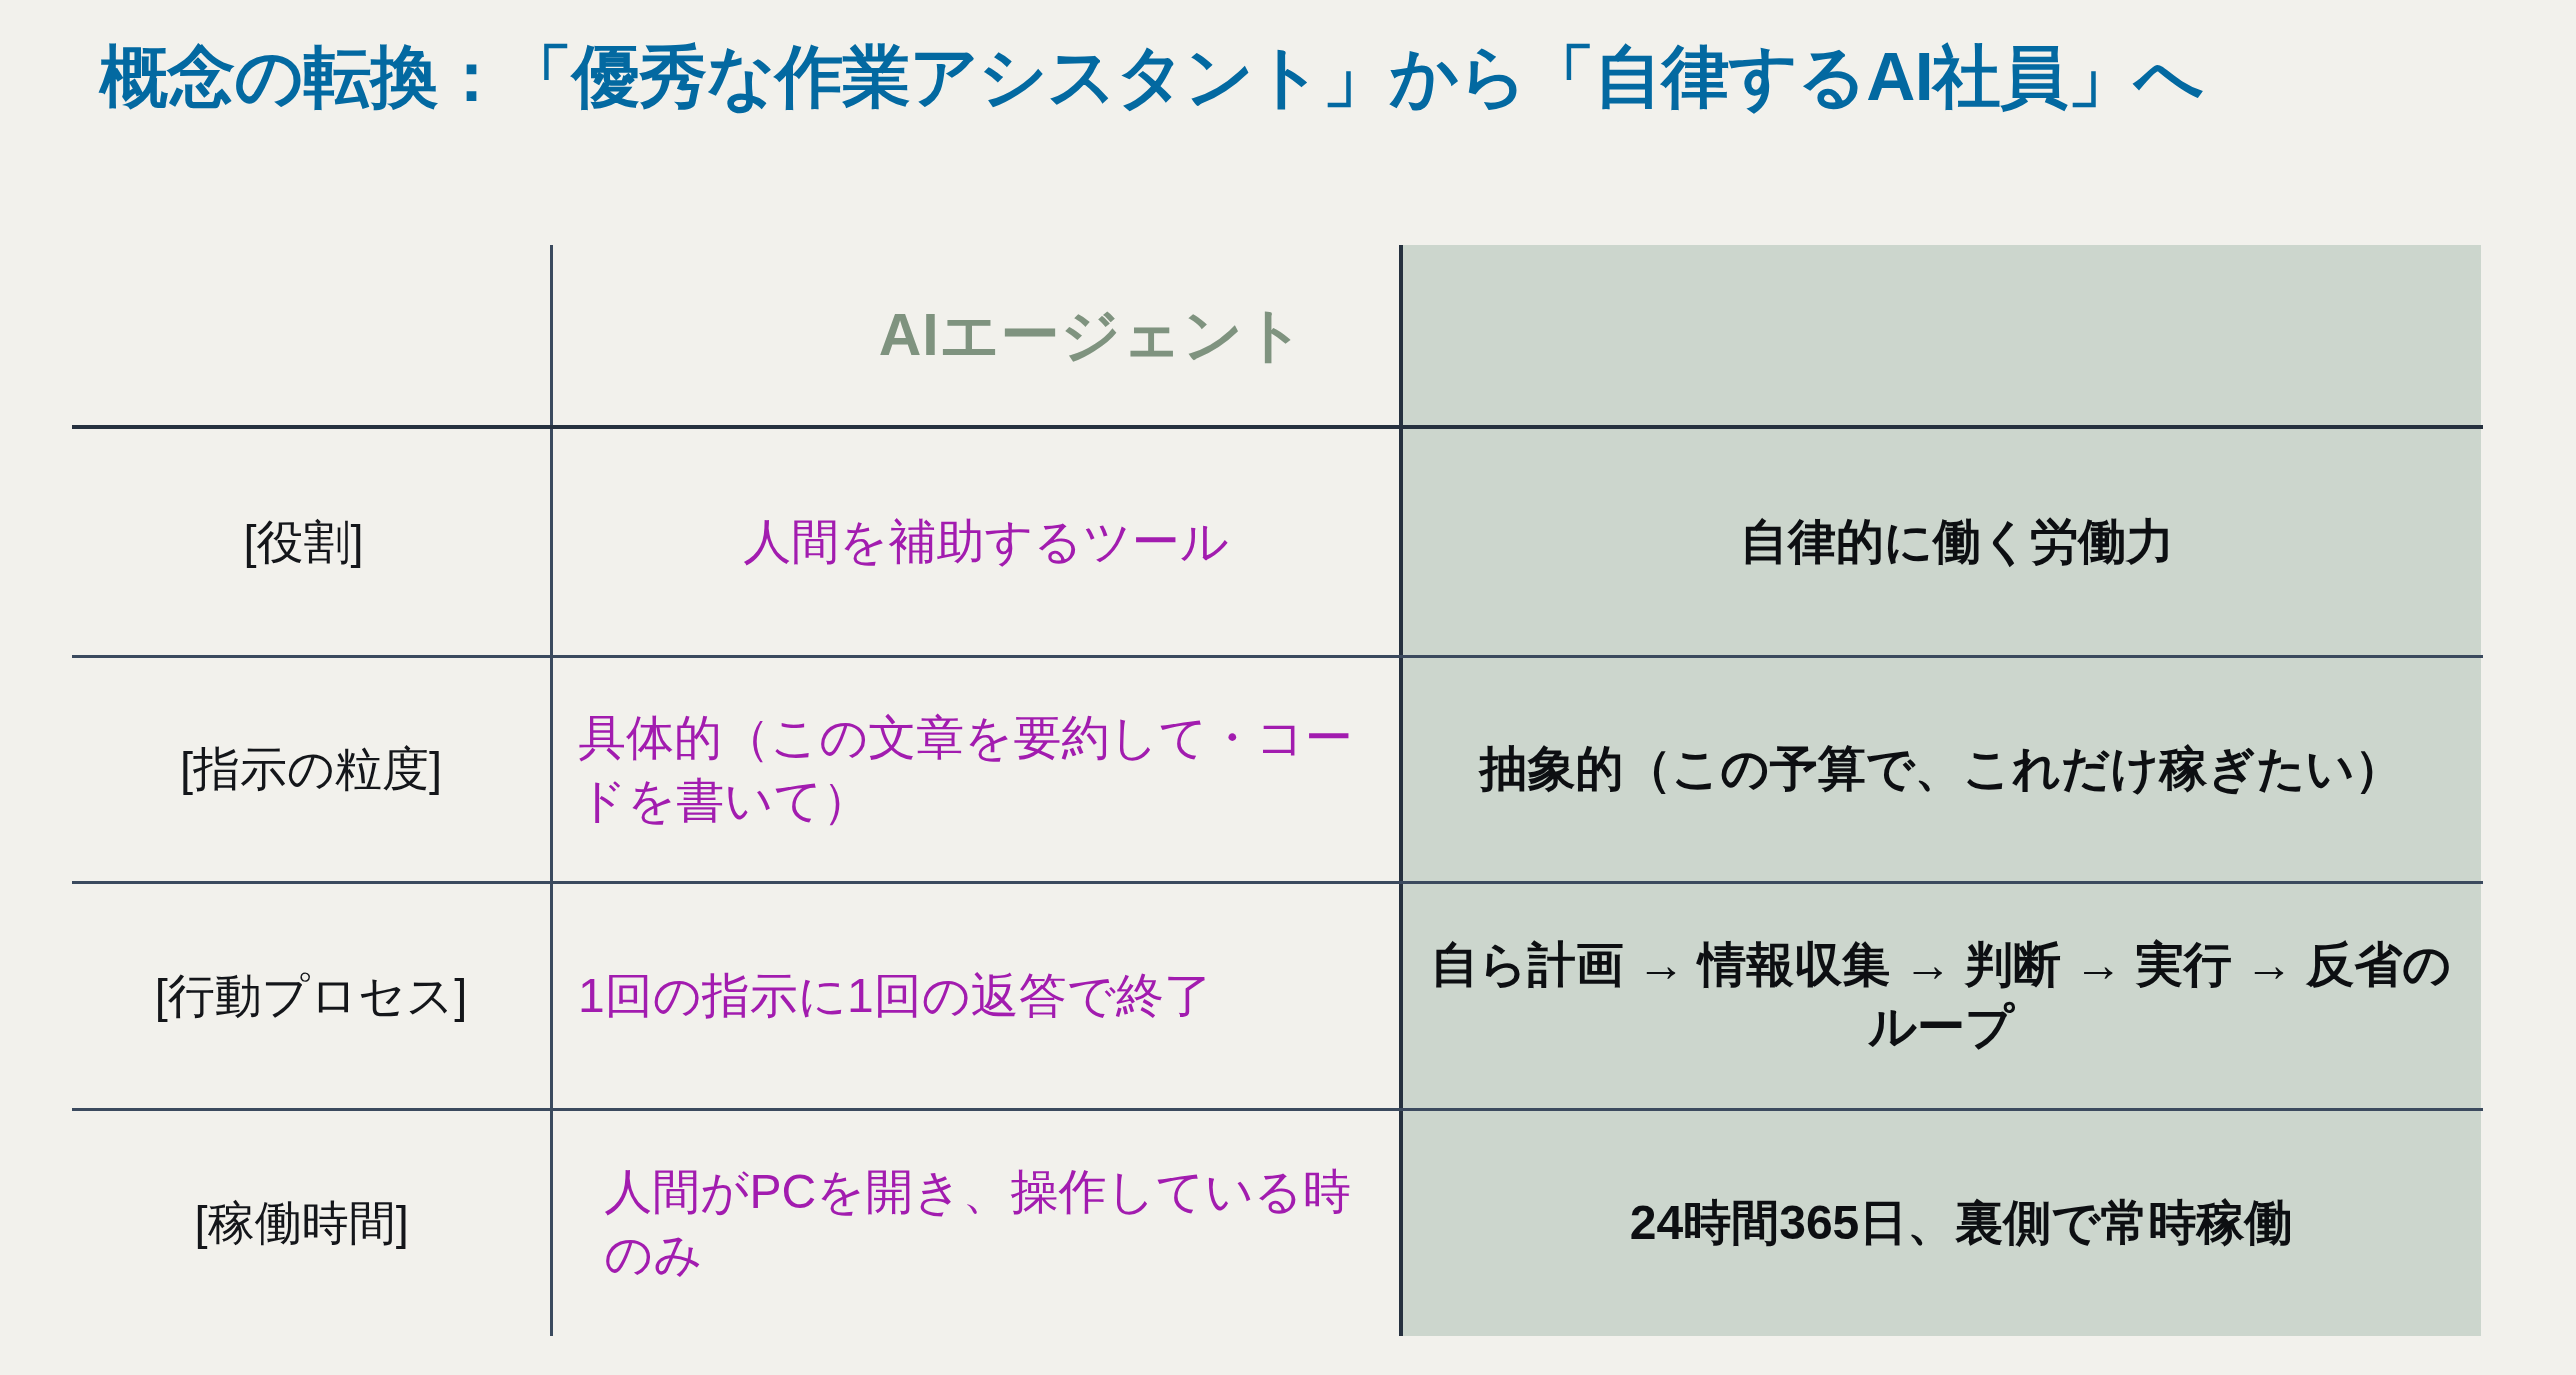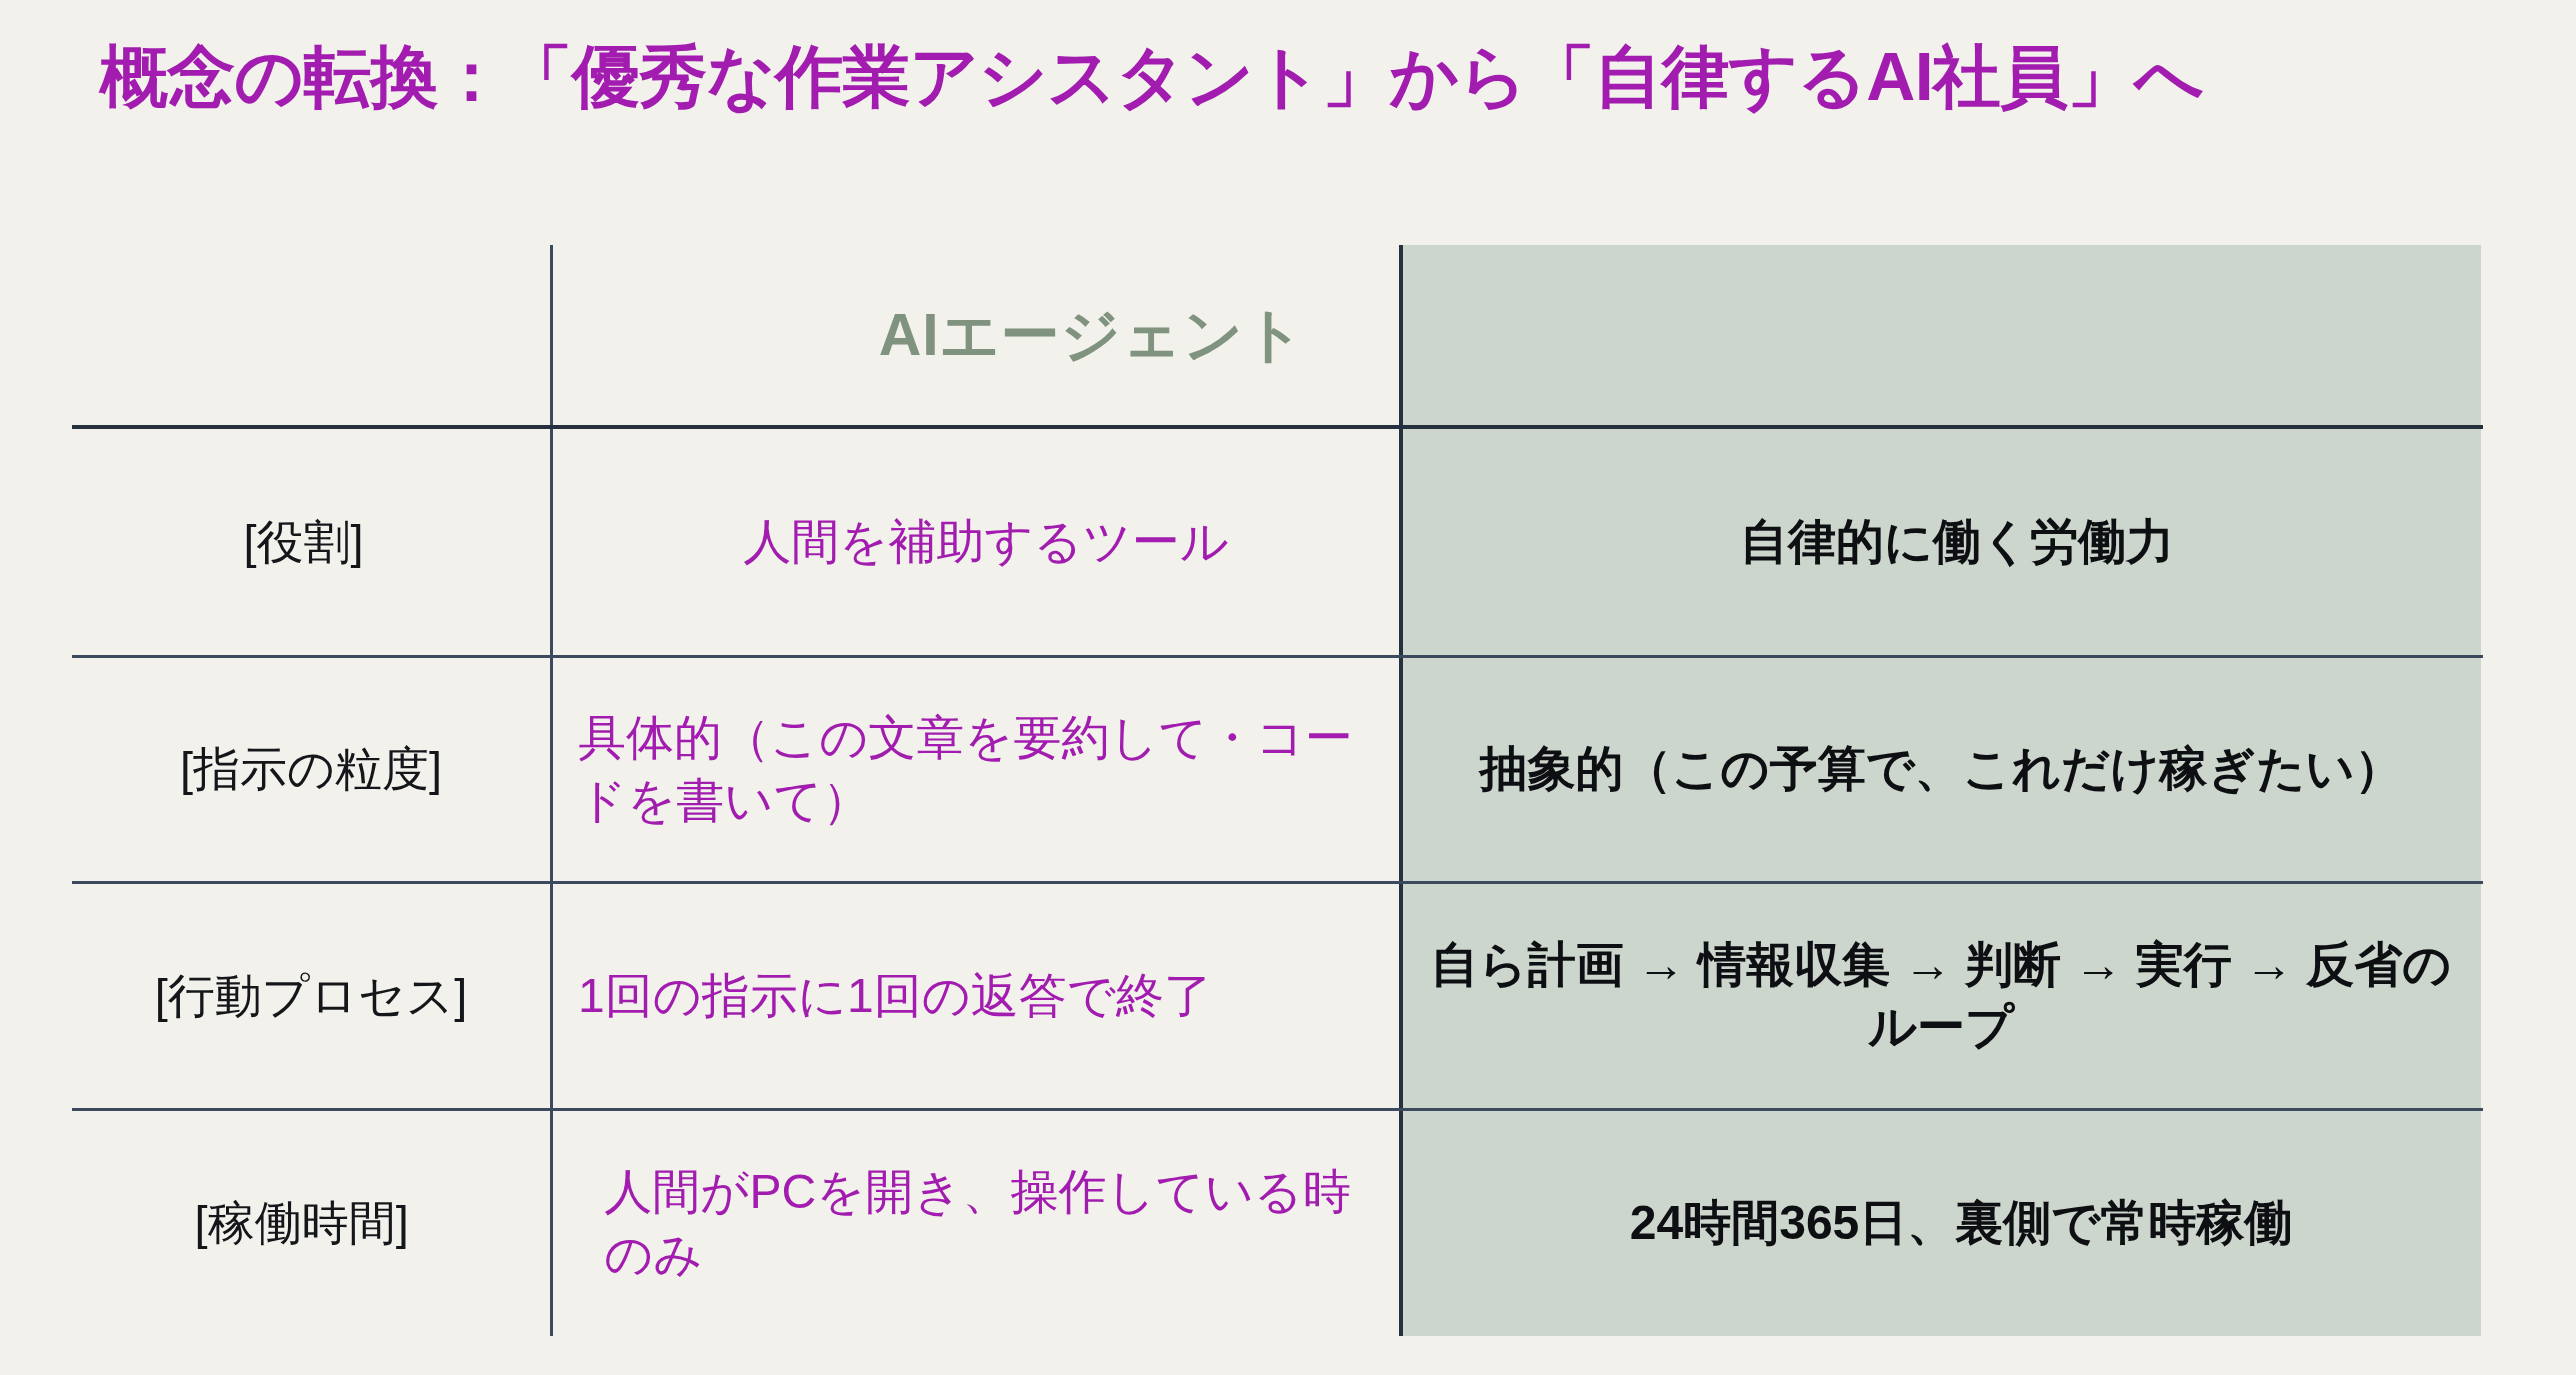--- a/index.html
+++ b/index.html
@@ -17,21 +17,21 @@
   }
 
   
   #slide-title {
     position: absolute;
     left: 100px;
     top: 37px;
     width: 2411px;
     font-size: 68px;
     font-weight: bold;
-    color: #a21caf;
+    color: #0369a1;
     letter-spacing: -0.8px;
     line-height: 1.15;
     white-space: nowrap;
   }
 
   
   #comparison-table {
     position: absolute;
     left: 72px;
     top: 245px;

